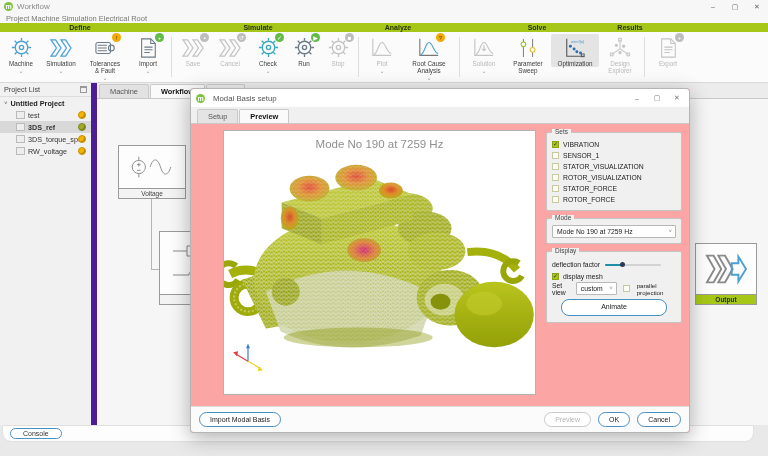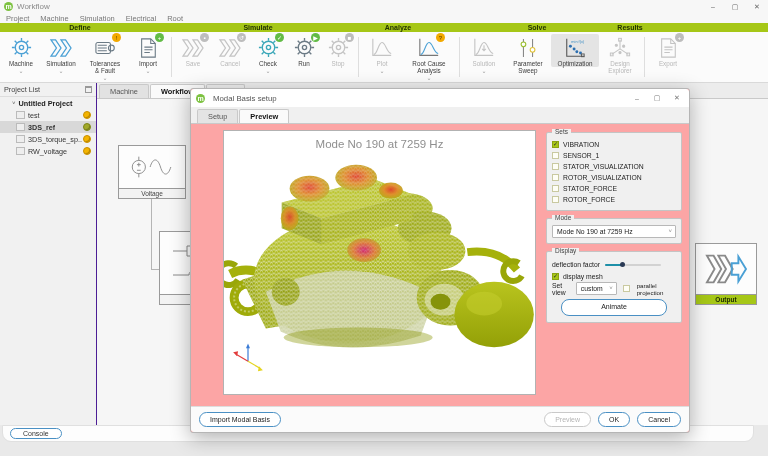--- a/index.html
+++ b/index.html
@@ -7,46 +7,46 @@
     width:768px;height:456px;position:relative;overflow:hidden;
     font-family:"Liberation Sans",sans-serif;background:#e9e9e9;color:#333;
     font-size:8px;-webkit-font-smoothing:antialiased;
   }
   
   .titlebar{position:absolute;left:0;top:0;width:768px;height:13px;background:#f7f7f7;display:flex;align-items:center;padding-left:4px;box-sizing:border-box;}
   .logo{width:9px;height:9px;border-radius:50%;background:#7dc241;color:#fff;font-size:7px;font-weight:bold;display:flex;align-items:center;justify-content:center;margin-right:4px;line-height:1;}
   .app-title{color:#8a8a8a;font-size:8px;}
   .win-controls{position:absolute;right:0;top:0;display:flex;}
   .win-btn{width:22px;height:13px;display:flex;align-items:center;justify-content:center;color:#666;font-size:7px;}
-  .menubar{position:absolute;left:0;top:13px;width:768px;height:10px;background:#f7f7f7;display:flex;align-items:center;padding-left:6px;box-sizing:border-box;gap:11px;}
+  .menubar{position:absolute;left:0;top:13px;width:768px;height:10px;background:#f7f7f7;display:flex;align-items:center;padding-left:6px;box-sizing:border-box;gap:2px;}
   .menu-item{color:#777;font-size:7.5px;}
   .greenbar{position:absolute;left:0;top:23px;width:768px;height:9px;background:#a6c717;}
   .section-label{position:absolute;top:1px;transform:translateX(-50%);color:#233300;font-size:7px;font-weight:bold;}
   
   .ribbon{position:absolute;left:0;top:32px;width:768px;height:51px;background:#fbfbfb;border-bottom:1px solid #d9d9d9;display:flex;align-items:flex-start;padding:2px 0 0 2px;box-sizing:border-box;}
   .rb-item{display:flex;flex-direction:column;align-items:center;padding-top:1px;position:relative;}
   .rb-item.sel{background:#e4e4e4;border-radius:2px;}
   .rb-icon{position:relative;width:26px;height:25px;display:flex;align-items:center;justify-content:center;color:#6b7a85;}
   .rb-icon.blue{color:#4aa0d5;}
   .rb-icon.teal{color:#3aa7b8;}
   .rb-icon.gray{color:#c4c4c4;}
   .rb-label{font-size:6.3px;line-height:1.15;text-align:center;color:#3c3c3c;white-space:pre-line;}
   .rb-item.dis .rb-label{color:#b8b8b8;}
   .rb-chev{font-size:6px;color:#999;line-height:1;margin-top:1px;height:6px;}
   .badge{position:absolute;top:-2px;right:-3px;width:9px;height:9px;border-radius:50%;display:flex;align-items:center;justify-content:center;font-size:6px;color:#fff;line-height:1;}
   .badge.y{background:#f2a900;color:#5a3c00;}
   .badge.g{background:#62bb46;}
   .badge.n{background:#bdbdbd;}
   .rb-sep{width:1px;height:40px;background:#dedede;margin:3px 3px 0 3px;flex:none;}
   
-  .sidebar{position:absolute;left:0;top:83px;width:97px;height:342px;background:#f1f1f1;border-right:1px solid #4c1d95;box-sizing:border-box;}
+  .sidebar{position:absolute;left:0;top:83px;width:97px;height:342px;background:#f1f1f1;border-right:6px solid #4c1d95;box-sizing:border-box;}
   .sb-head{height:13px;display:flex;align-items:center;justify-content:space-between;padding:0 4px;border-bottom:1px solid #ddd;}
   .sb-title{font-size:7.3px;color:#444;}
   .pin-icon{width:7px;height:7px;border:1px solid #999;border-top-width:2px;box-sizing:border-box;}
-  .tree-row{height:12px;display:flex;align-items:center;padding-left:12px;position:relative;}
+  .tree-row{height:12px;display:flex;align-items:center;padding-left:4px;position:relative;}
   .tree-root{font-weight:bold;font-size:7.3px;color:#222;}
   .tree-caret{font-size:6px;color:#555;margin-right:3px;}
   .tree-item{padding-left:16px;}
   .tree-item.selected{background:#d8d8d8;}
   .tree-item .doc-ic{width:7px;height:6px;border:1px solid #bbb;margin-right:3px;background:#eee;flex:none;}
   .tree-label{font-size:7.2px;color:#333;white-space:nowrap;overflow:hidden;max-width:54px;}
   .tree-item.selected .tree-label{font-weight:bold;}
   .status-dot{position:absolute;right:5px;width:8px;height:8px;border-radius:50%;box-sizing:border-box;}
   .status-dot.warn{background:#f4b400;border:1px solid #c98f00;box-shadow:inset -1px -1px 0 rgba(0,0,0,.25);}
   .status-dot.ok{background:#a3aa2a;border:1px solid #7c851a;box-shadow:inset -1px -1px 0 rgba(0,0,0,.25);}

